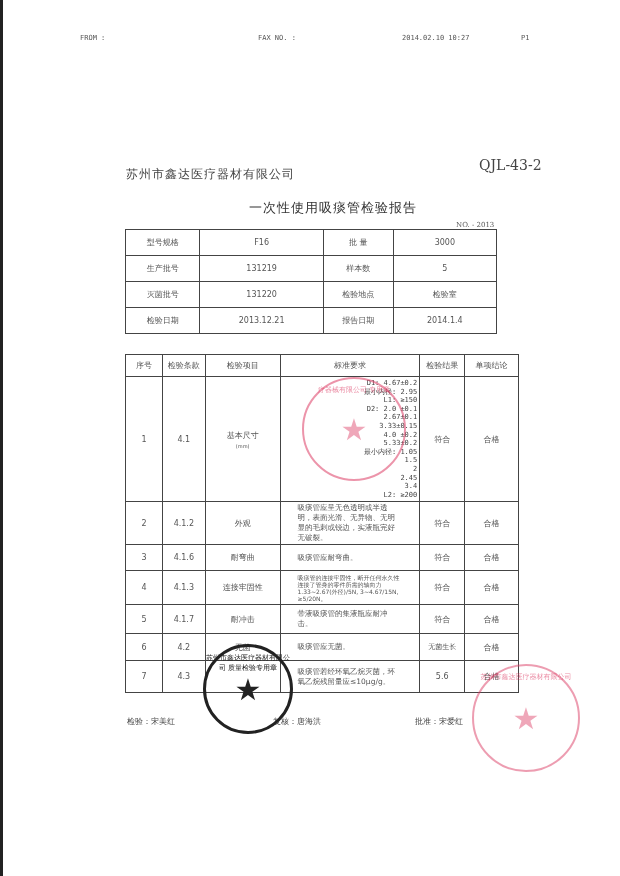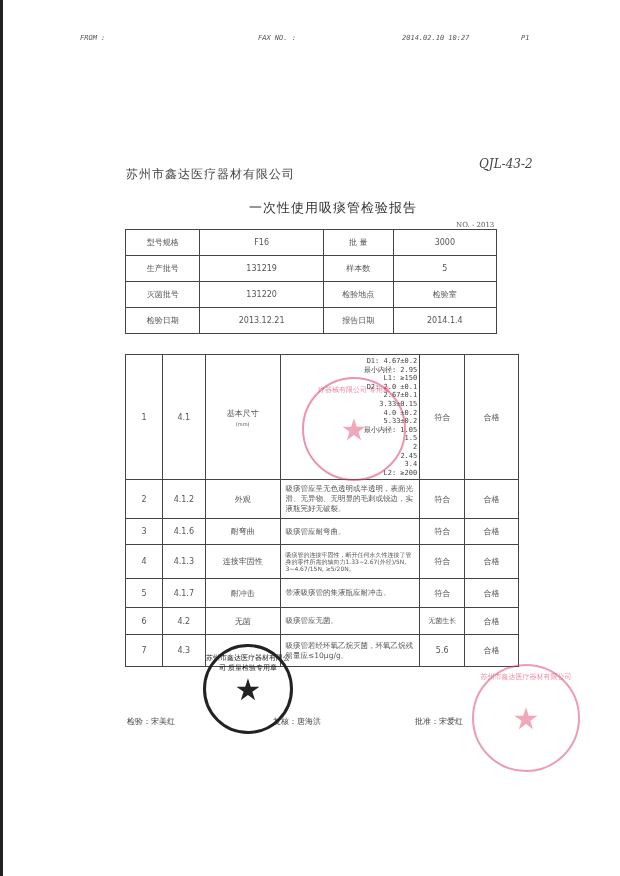--- a/index.html
+++ b/index.html
@@ -1,28 +1,28 @@
 <!DOCTYPE html>
 <html><head>
 <meta charset="utf-8">
 <style>
   html,body{margin:0;padding:0;background:#fff;}
   body{width:620px;height:876px;position:relative;overflow:hidden;font-family:"DejaVu Sans",sans-serif;color:#333;}
   .leftedge{position:absolute;left:0;top:0;width:3px;height:876px;background:#222;}
-  .fax{position:absolute;top:34px;font-family:"DejaVu Sans Mono",monospace;font-size:7px;color:#555;font-style:italic;}
+  .fax{position:absolute;top:34px;font-family:"DejaVu Sans Mono",monospace;font-size:7px;color:#555;}
   .company{position:absolute;left:126px;top:166px;font-family:"DejaVu Serif",serif;font-size:12px;color:#444;letter-spacing:1px;}
-  .docno{position:absolute;left:479px;top:157px;font-family:"DejaVu Serif",serif;font-size:12px;color:#444;font-style:italic;}
+  .docno{position:absolute;left:479px;top:157px;font-family:"DejaVu Serif",serif;font-size:14px;color:#444;}
   .title{position:absolute;left:249px;top:199px;font-size:13px;color:#333;letter-spacing:1px;}
   .reportno{position:absolute;left:456px;top:221px;font-family:"DejaVu Serif",serif;font-size:7px;color:#555;}
   table{border-collapse:collapse;position:absolute;left:125px;font-size:8px;color:#555;}
   td{border:1px solid #444;text-align:center;padding:0;}
   .t1{top:229px;width:372px;}
   .t1 td{height:25px;}
   .t2{top:354px;width:394px;}
-  .std{text-align:left;padding:1px 5px;line-height:10px;font-size:7.5px;}
+  .std{text-align:left;padding:1px 17px;line-height:10px;font-size:7.5px;}
   .dim{font-family:"DejaVu Sans Mono",monospace;font-size:7px;line-height:8.6px;text-align:right;padding:2px 2px;color:#444;}
   .sub{font-size:5px;display:block;margin-top:2px;}
   .conclusion{text-align:left !important;padding-left:4px !important;height:40px;}
   .sign{position:absolute;top:716px;font-size:8px;color:#444;}
   .stamp{position:absolute;border-radius:50%;}
   .stamp-black{left:203px;top:644px;width:84px;height:84px;border:3px solid #222;}
   .stamp-red1{left:302px;top:377px;width:100px;height:100px;border:2px solid rgba(220,60,100,0.55);}
   .stamp-red2{left:472px;top:664px;width:104px;height:104px;border:2px solid rgba(220,60,100,0.5);}
   .star{position:absolute;left:50%;top:50%;transform:translate(-50%,-50%);font-size:30px;}
   .stamp-black .star{color:#222;}
@@ -84,20 +84,28 @@
 <table class="t2">
   <colgroup>
       <col style="width:37px">
       <col style="width:43px">
       <col style="width:75px">
       <col style="width:140px">
       <col style="width:45px">
       <col style="width:54px">
     </colgroup>
   <tbody>
+      <tr style="height:22px">
+    <td>序号</td>
+    <td>检验条款</td>
+    <td>检验项目</td>
+    <td>标准要求</td>
+    <td>检验结果</td>
+    <td>单项结论</td>
+  </tr>
   <tr style="height:114px">
     <td>1</td>
     <td>4.1</td>
     <td><span>基本尺寸</span><span class="sub">(mm)</span></td>
     <td class="dim">
       <div>D1: 4.67±0.2</div>
       <div>最小内径: 2.95</div>
       <div>L1: ≥150</div>
       <div>D2:  2.0 ±0.1</div>
       <div style="padding-left:14px">     2.67±0.1</div>

